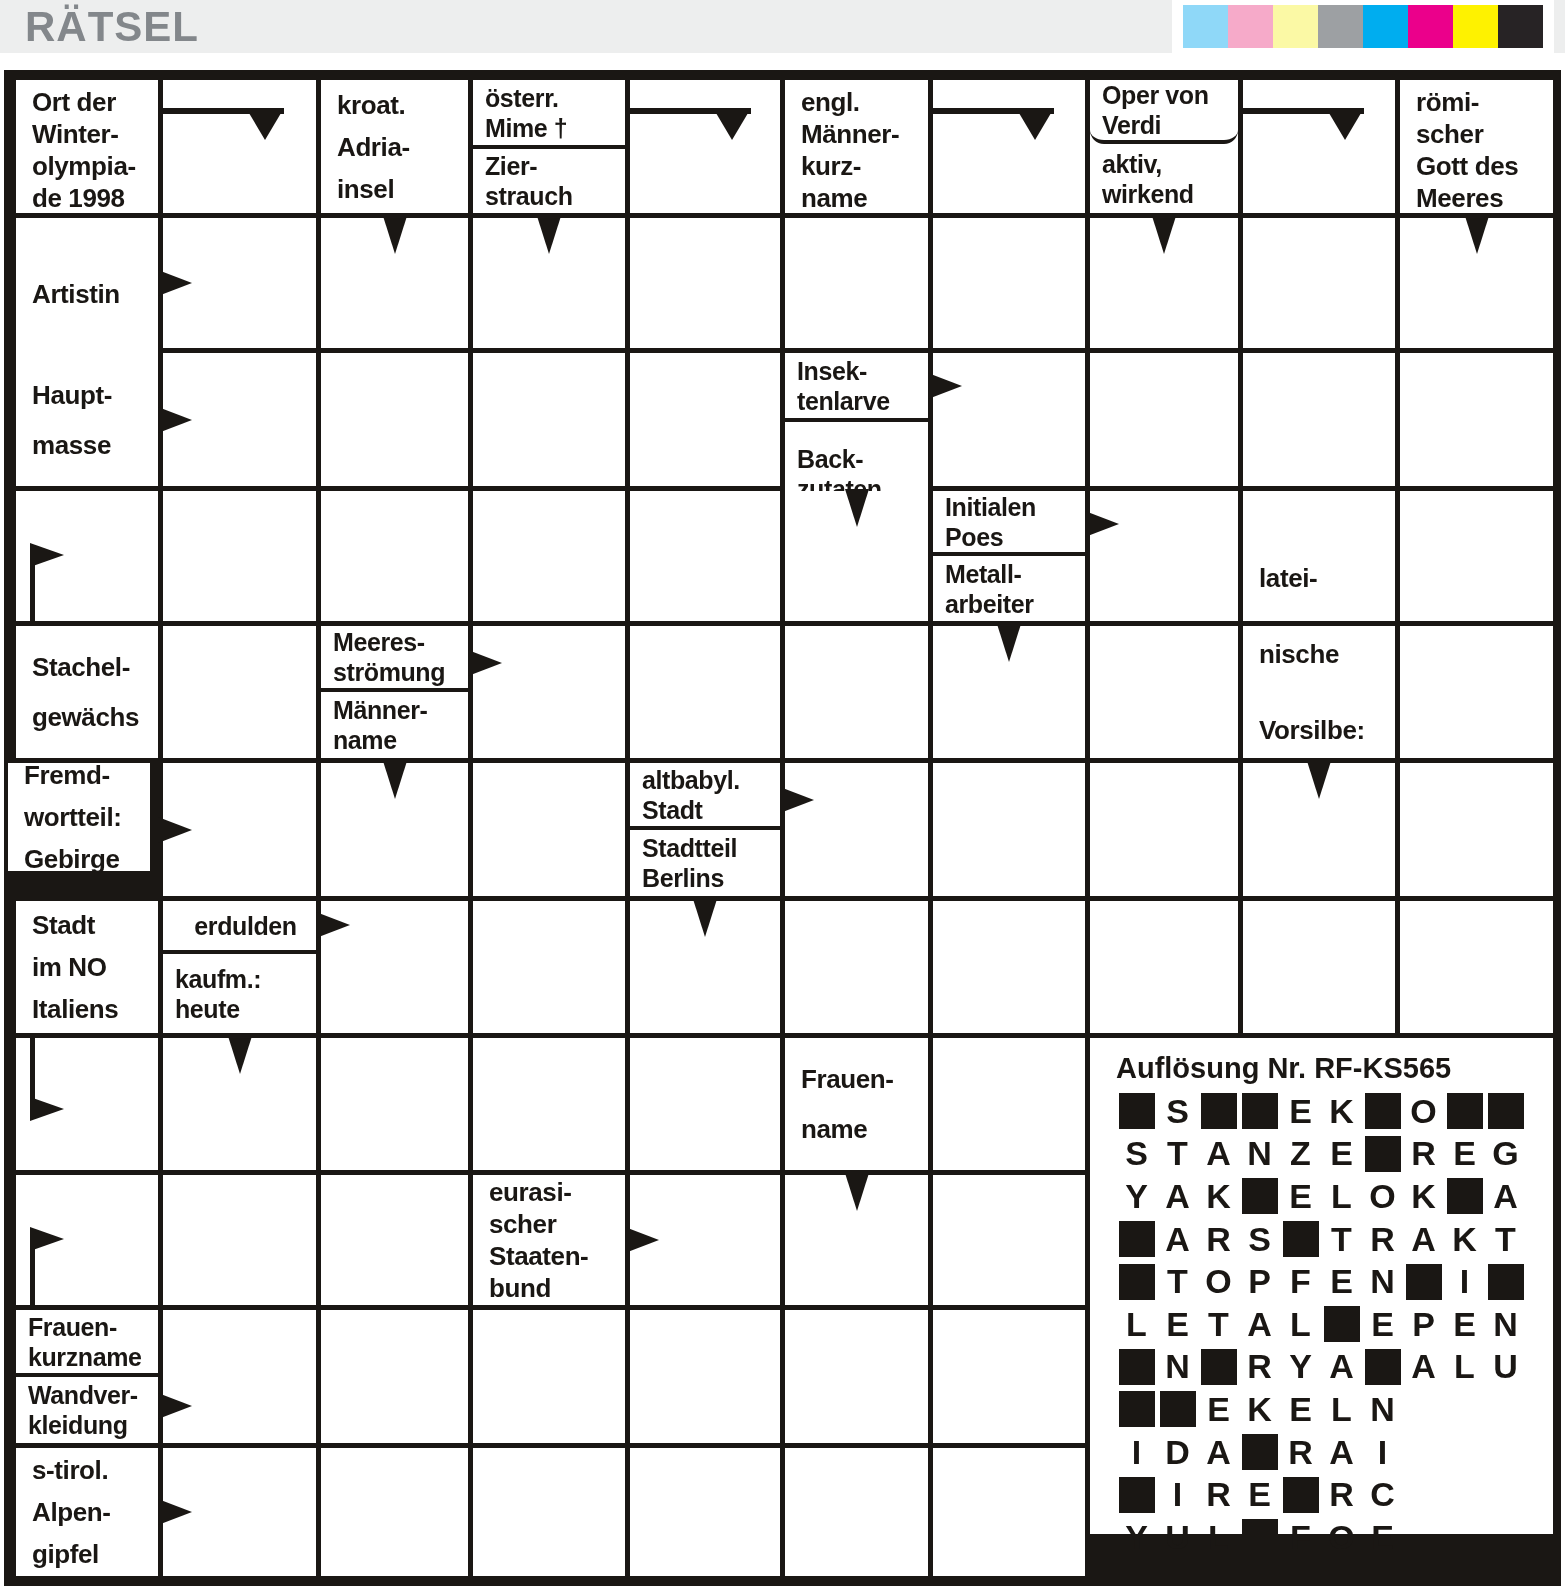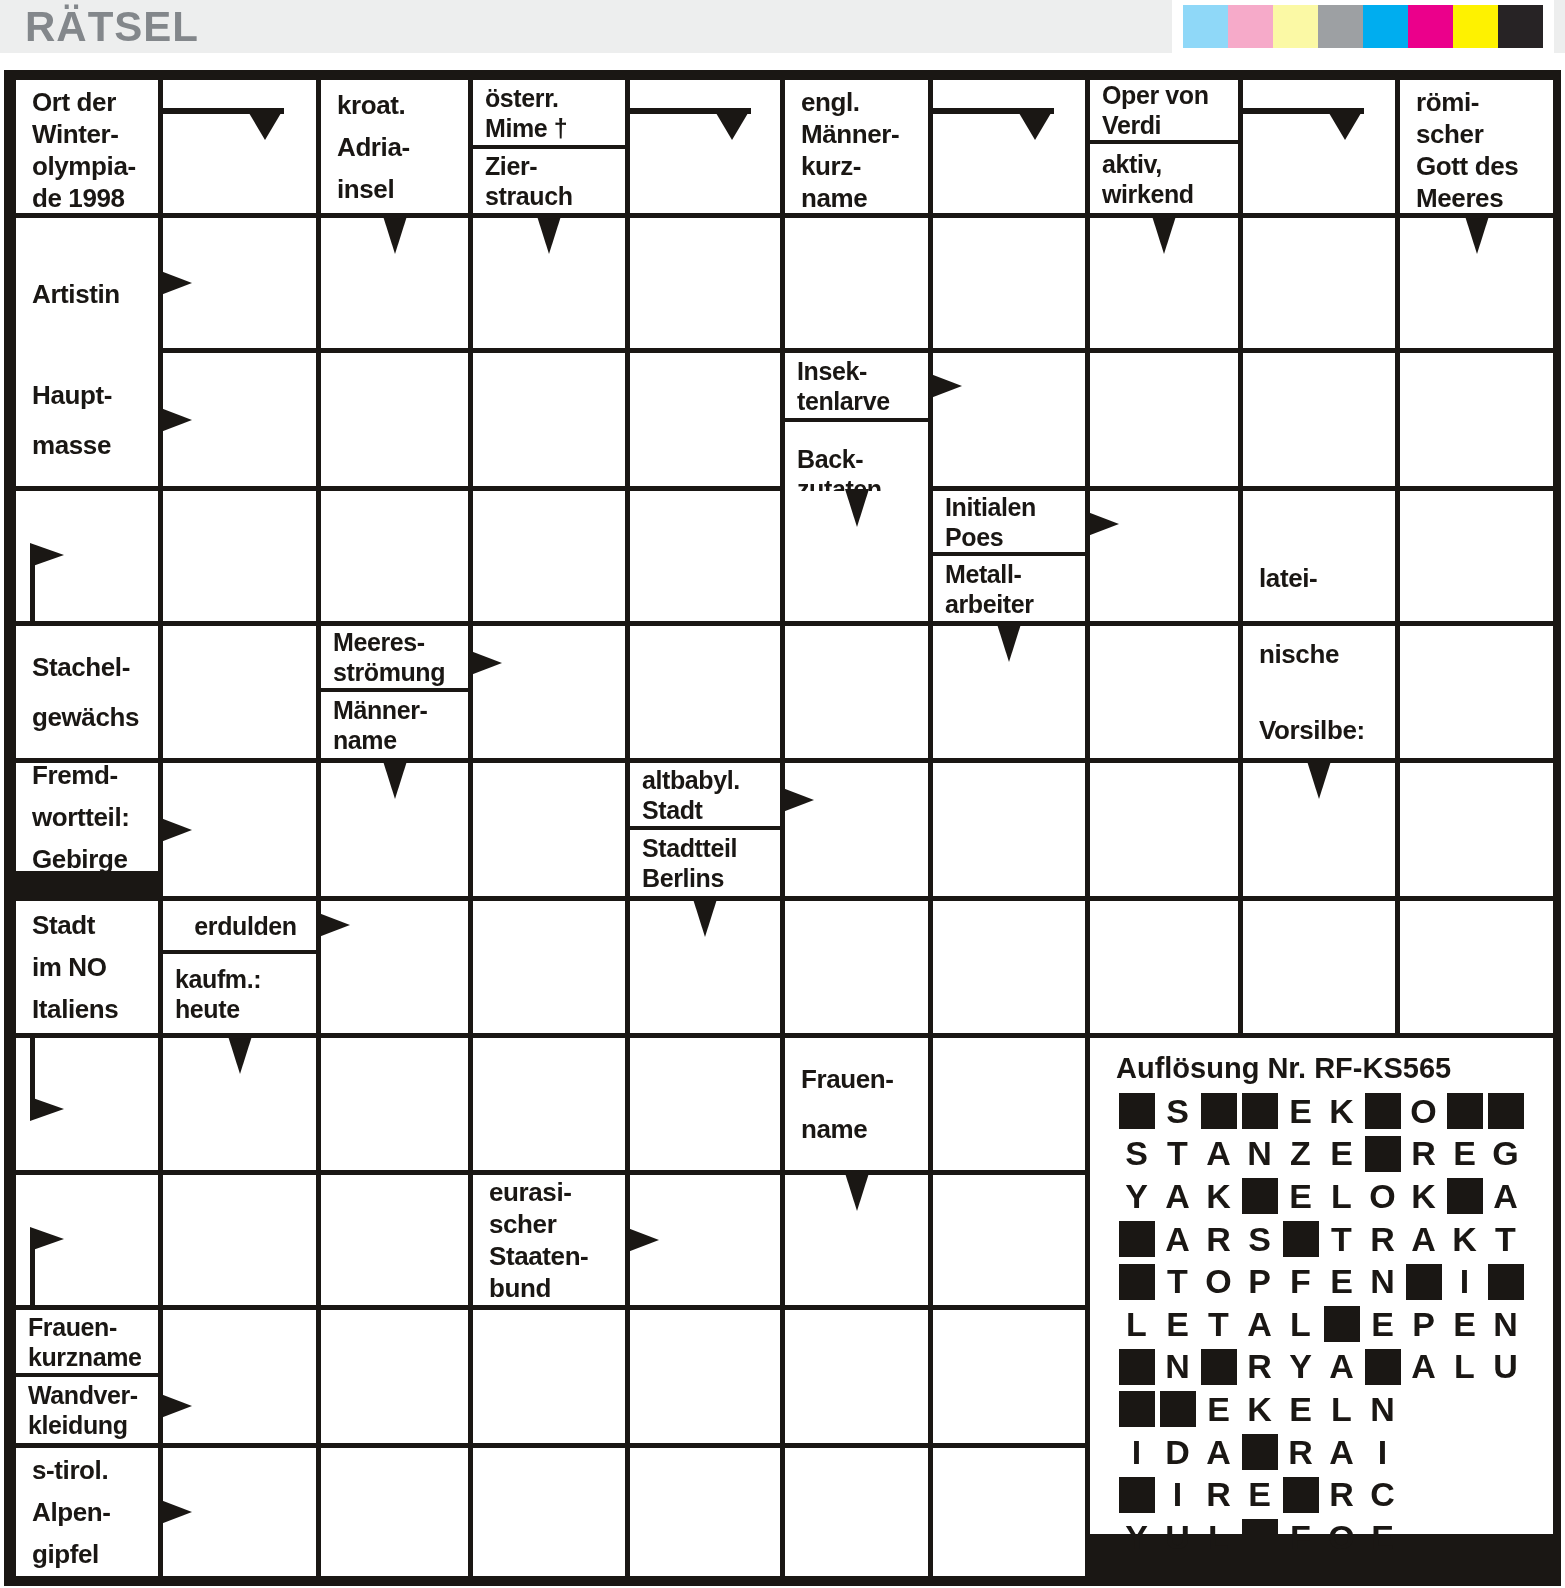--- a/index.html
+++ b/index.html
@@ -261,21 +261,21 @@
       </div>
       <div class="cell" style="left: 626px; top: 10px; width: 150px; height: 133px;"></div>
       <div class="cell clue lh4 align-top" style="left: 781px; top: 10px; width: 143px; height: 133px;">
         <div>engl.</div>
         <div>Männer-</div>
         <div>kurz-</div>
         <div>name</div>
       </div>
       <div class="cell" style="left: 929px; top: 10px; width: 152px; height: 133px;"></div>
       <div class="cell split" style="left: 1086px; top: 10px; width: 148px; height: 133px;">
-        <div class="sub sub-top" style="height: 64px;">
+        <div class="sub sub-top" style="height: 64px; border-radius: 14px;">
           <div>Oper von</div>
           <div>Verdi</div>
         </div>
         <div class="sub" style="flex: 1 1 0%;">
           <div>aktiv,</div>
           <div>wirkend</div>
         </div>
       </div>
       <div class="cell" style="left: 1239px; top: 10px; width: 152px; height: 133px;"></div>
       <div class="cell clue lh4 align-top" style="left: 1396px; top: 10px; width: 153px; height: 133px;">
@@ -357,21 +357,21 @@
       <div class="cell" style="left: 781px; top: 556px; width: 143px; height: 132px;"></div>
       <div class="cell" style="left: 929px; top: 556px; width: 152px; height: 132px;"></div>
       <div class="cell" style="left: 1086px; top: 556px; width: 148px; height: 132px;"></div>
       <div class="cell clue lh4" style="left: 1239px; top: 556px; width: 152px; height: 132px; gap: 44px;">
         <div>latei-</div>
         <div>nische</div>
         <div>Vorsilbe:</div>
         <div>weg</div>
       </div>
       <div class="cell" style="left: 1396px; top: 556px; width: 153px; height: 132px;"></div>
-      <div class="cell clue lh3" style="left: 12px; top: 693px; width: 142px; height: 108px;">
+      <div class="cell clue lh3" style="left: 4px; top: 693px; width: 142px; height: 108px;">
         <div>Fremd-</div>
         <div>wortteil:</div>
         <div>Gebirge</div>
       </div>
       <div class="cell" style="left: 159px; top: 693px; width: 153px; height: 133px;"></div>
       <div class="cell" style="left: 317px; top: 693px; width: 147px; height: 133px;"></div>
       <div class="cell" style="left: 469px; top: 693px; width: 152px; height: 133px;"></div>
       <div class="cell split" style="left: 626px; top: 693px; width: 150px; height: 133px;">
         <div class="sub sub-top" style="height: 67px;">
           <div>altbabyl.</div>

